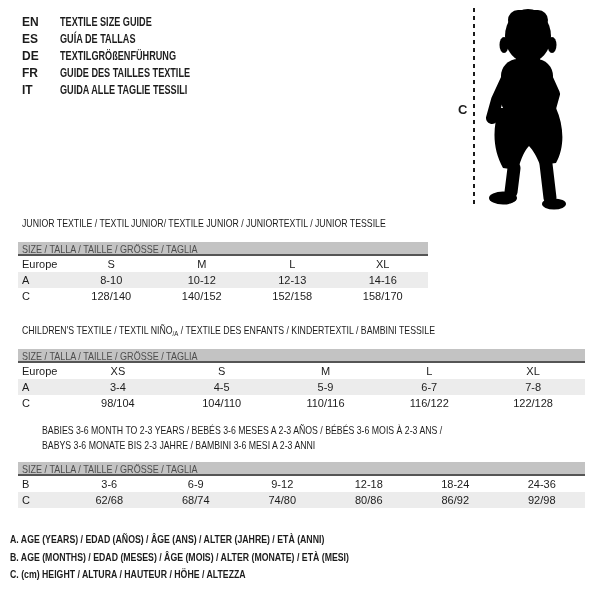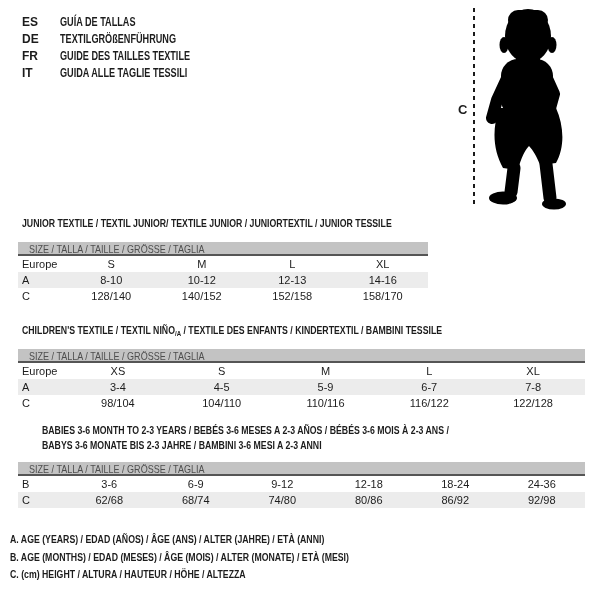--- a/index.html
+++ b/index.html
@@ -19,44 +19,48 @@
   
   .figure-wrap { position:absolute; left:440px; top:0; width:160px; height:215px; }
   .dash-line {
     position:absolute; left:33px; top:8px; width:2px; height:199px;
     background:repeating-linear-gradient(to bottom, #1a1a1a 0 4px, transparent 4px 8px);
   }
   .height-label { position:absolute; left:18px; top:102px; font-weight:bold; font-size:13px; }
   .baby-svg { position:absolute; left:44px; top:2px; }
 
   
-  .tbl-title { position:absolute; font-weight:bold; font-size:11.5px; line-height:15px; }
+  .tbl-title { position:absolute; font-weight:normal; font-size:11.5px; line-height:15px; }
   .tbl { position:absolute; }
   .size-bar {
     background:#c3c3c3; color:#4d4d4d; height:14px; line-height:14px;
-    font-size:11px; padding-left:11px; border-bottom:2px solid #555555;
+    font-size:11px; padding-left:4px; border-bottom:2px solid #555555;
   }
   .size-bar .cond { transform:scaleX(0.82); }
   table { border-collapse:collapse; table-layout:fixed; width:100%; }
   td { height:16px; font-size:11px; text-align:center; padding:0; vertical-align:middle;margin-left:24px; }
   td.lbl { width:48px; text-align:left; padding-left:4px; }
   tr.shaded { background:#ececec; }
 
   
   .footnotes { position:absolute; left:10px; top:531px; }
   .footnote { height:17.5px; line-height:17.5px; font-weight:bold; font-size:11.5px; }
 
   sub.tsub { font-size:8px; vertical-align:-2px; }
 </style>
 </head>
 <body>
 
 <div id="canvas">
 
   <div class="lang-block">
+    <div class="lang-row">
+      <span class="lang-code">EN</span>
+      <span class="lang-text cond">TEXTILE SIZE GUIDE</span>
+    </div>
     <div class="lang-row">
       <span class="lang-code">ES</span>
       <span class="lang-text cond">GUÍA DE TALLAS</span>
     </div>
     <div class="lang-row">
       <span class="lang-code">DE</span>
       <span class="lang-text cond">TEXTILGRÖßENFÜHRUNG</span>
     </div>
     <div class="lang-row">
       <span class="lang-code">FR</span>

